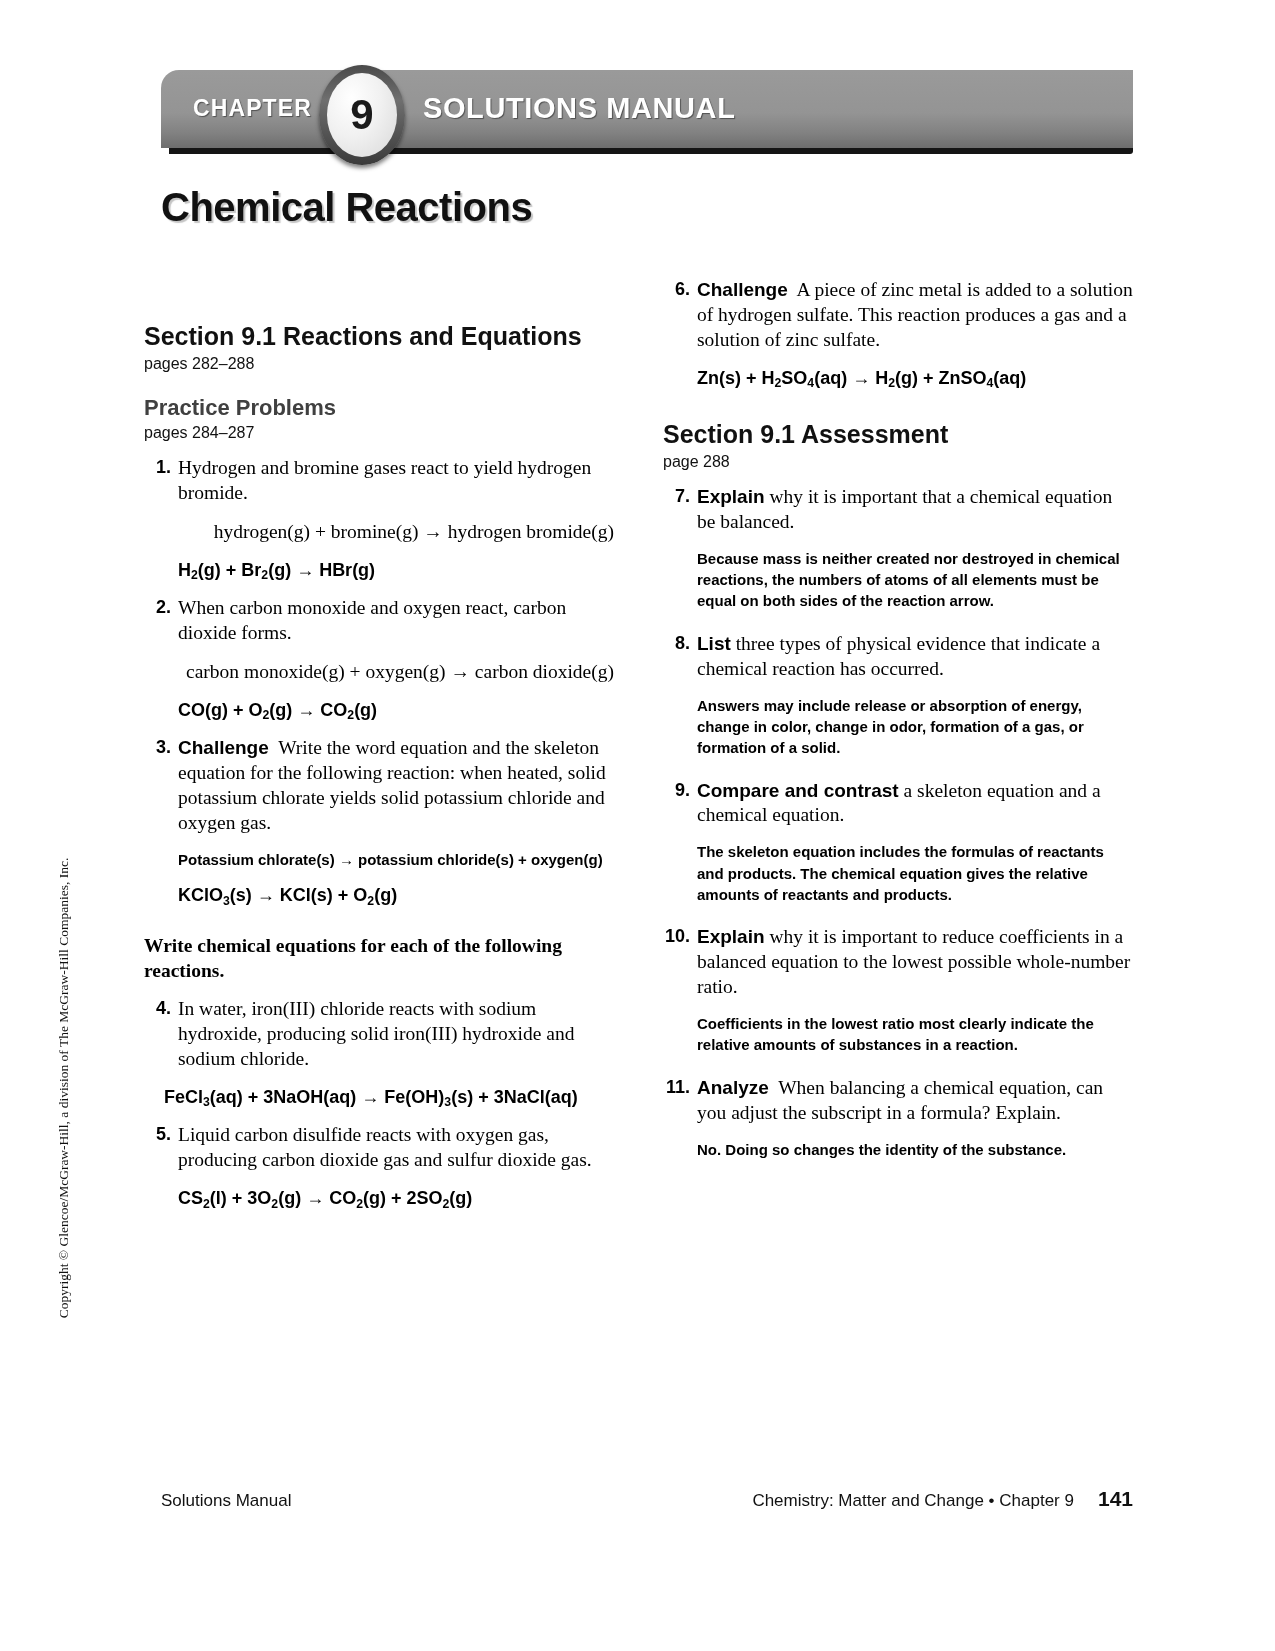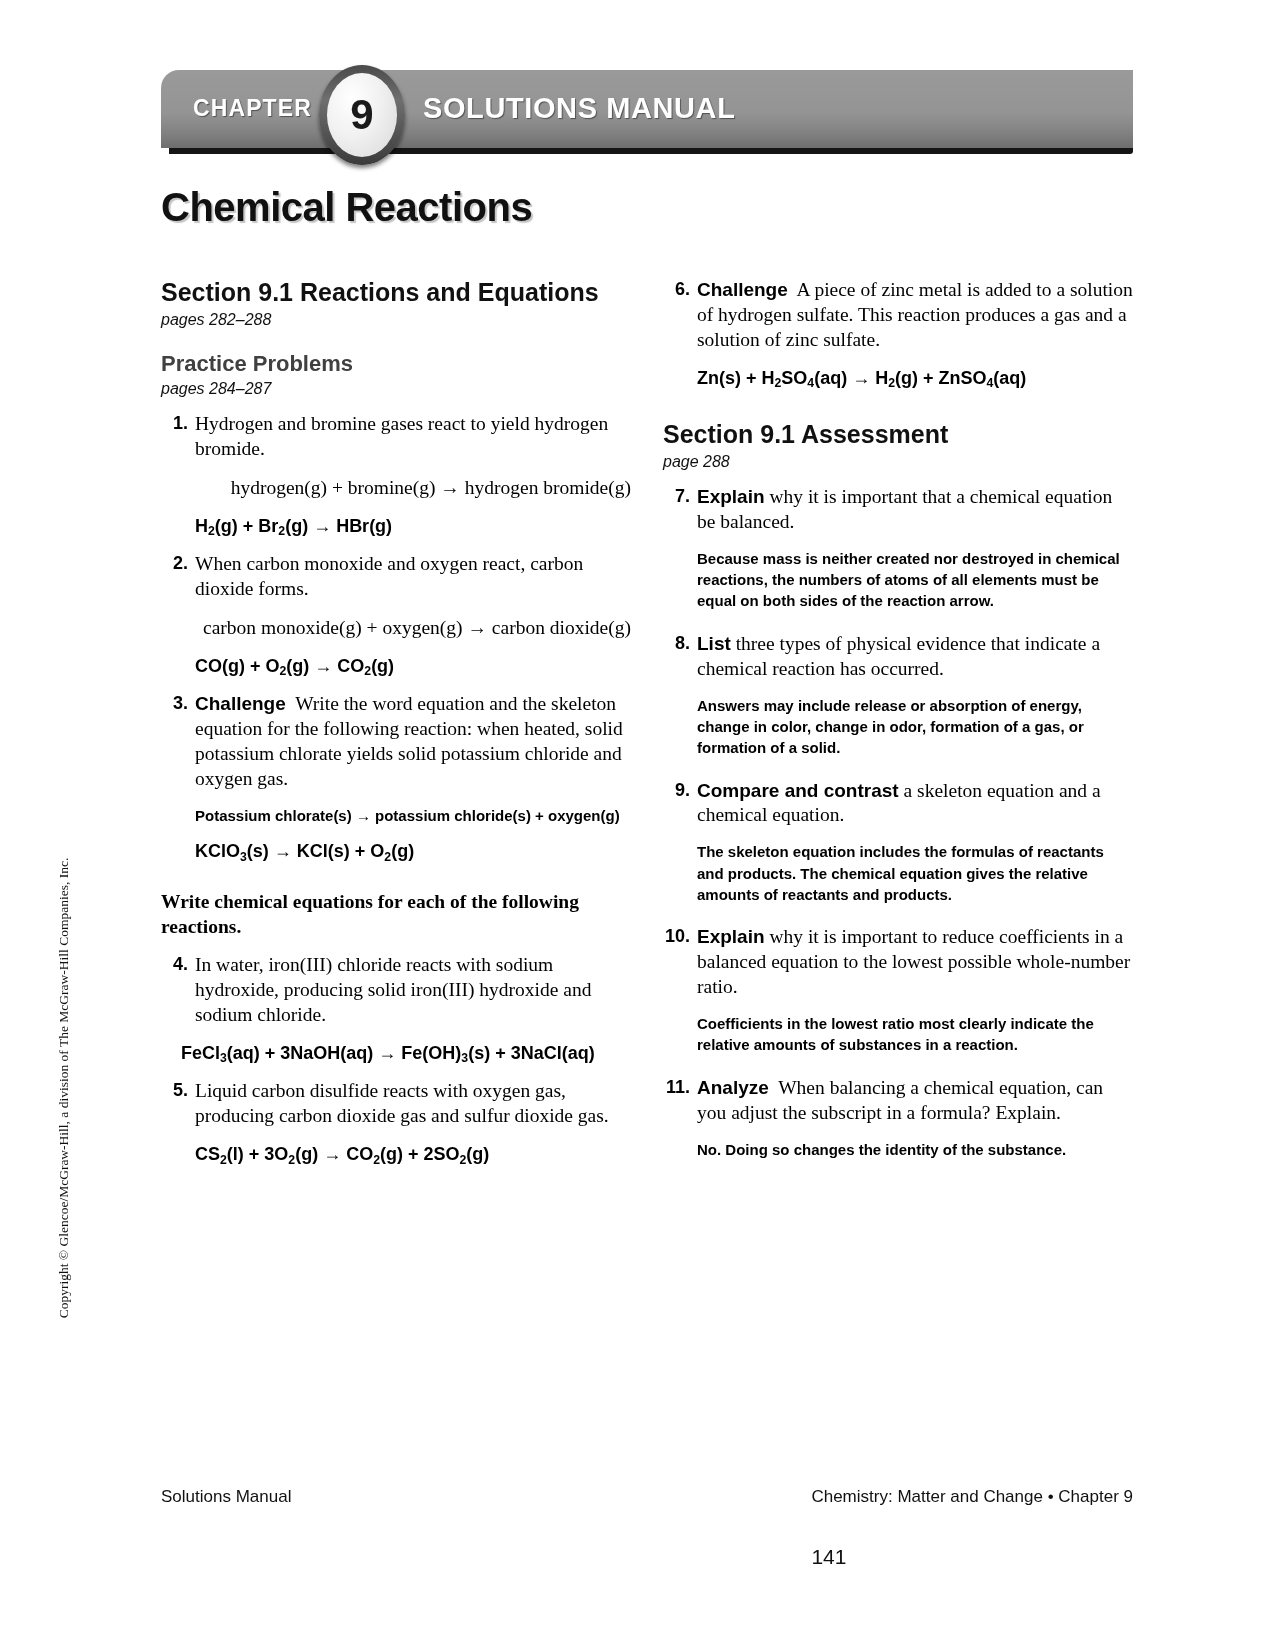--- a/index.html
+++ b/index.html
@@ -121,21 +121,21 @@
     text-align: center;
     white-space: nowrap;
   }
 
   
   .col {
     position: absolute;
     top: 278px;
     width: 470px;
   }
-  .col-left { left: 161px; }
+  .col-left { left: 144px; margin-top: 44px; }
   .col-right { left: 663px; }
 
   
   h2.section-head {
     font-family: "Liberation Sans", sans-serif;
     font-weight: bold;
     font-size: 25px;
     line-height: 1.15;
     margin: 0;
     color: #111;
@@ -143,21 +143,20 @@
   h3.sub-head {
     font-family: "Liberation Sans", sans-serif;
     font-weight: bold;
     font-size: 22px;
     line-height: 1.15;
     margin: 0;
     color: #404040;
   }
   .pages {
     font-family: "Liberation Sans", sans-serif;
-    font-style: italic;
     font-size: 16px;
     margin: 4px 0 0 0;
     color: #111;
   }
   .instruction {
     font-family: "Liberation Serif", serif;
     font-weight: bold;
     font-size: 19.5px;
     line-height: 1.27;
     margin: 20px 0 0 0;
@@ -230,23 +229,23 @@
     left: 161px;
     top: 1487px;
     width: 972px;
     font-family: "Liberation Sans", sans-serif;
     font-size: 17px;
     color: #111;
     display: flex;
     justify-content: space-between;
     align-items: baseline;
   }
-  .footer-right { display: flex; align-items: baseline; gap: 38px; flex-direction: column; }
+  .footer-right { display: flex; align-items: baseline; gap: 24px; }
   .footer-page {
-    font-weight: normal;
+    font-weight: bold;
     font-size: 21px;
   }
 </style>
 </head>
 <body>
 
 <div class="banner-wrap">
   <div class="banner-bar"></div>
   <div class="banner-shadow"></div>
   <div class="banner-chapter-word">CHAPTER</div>

